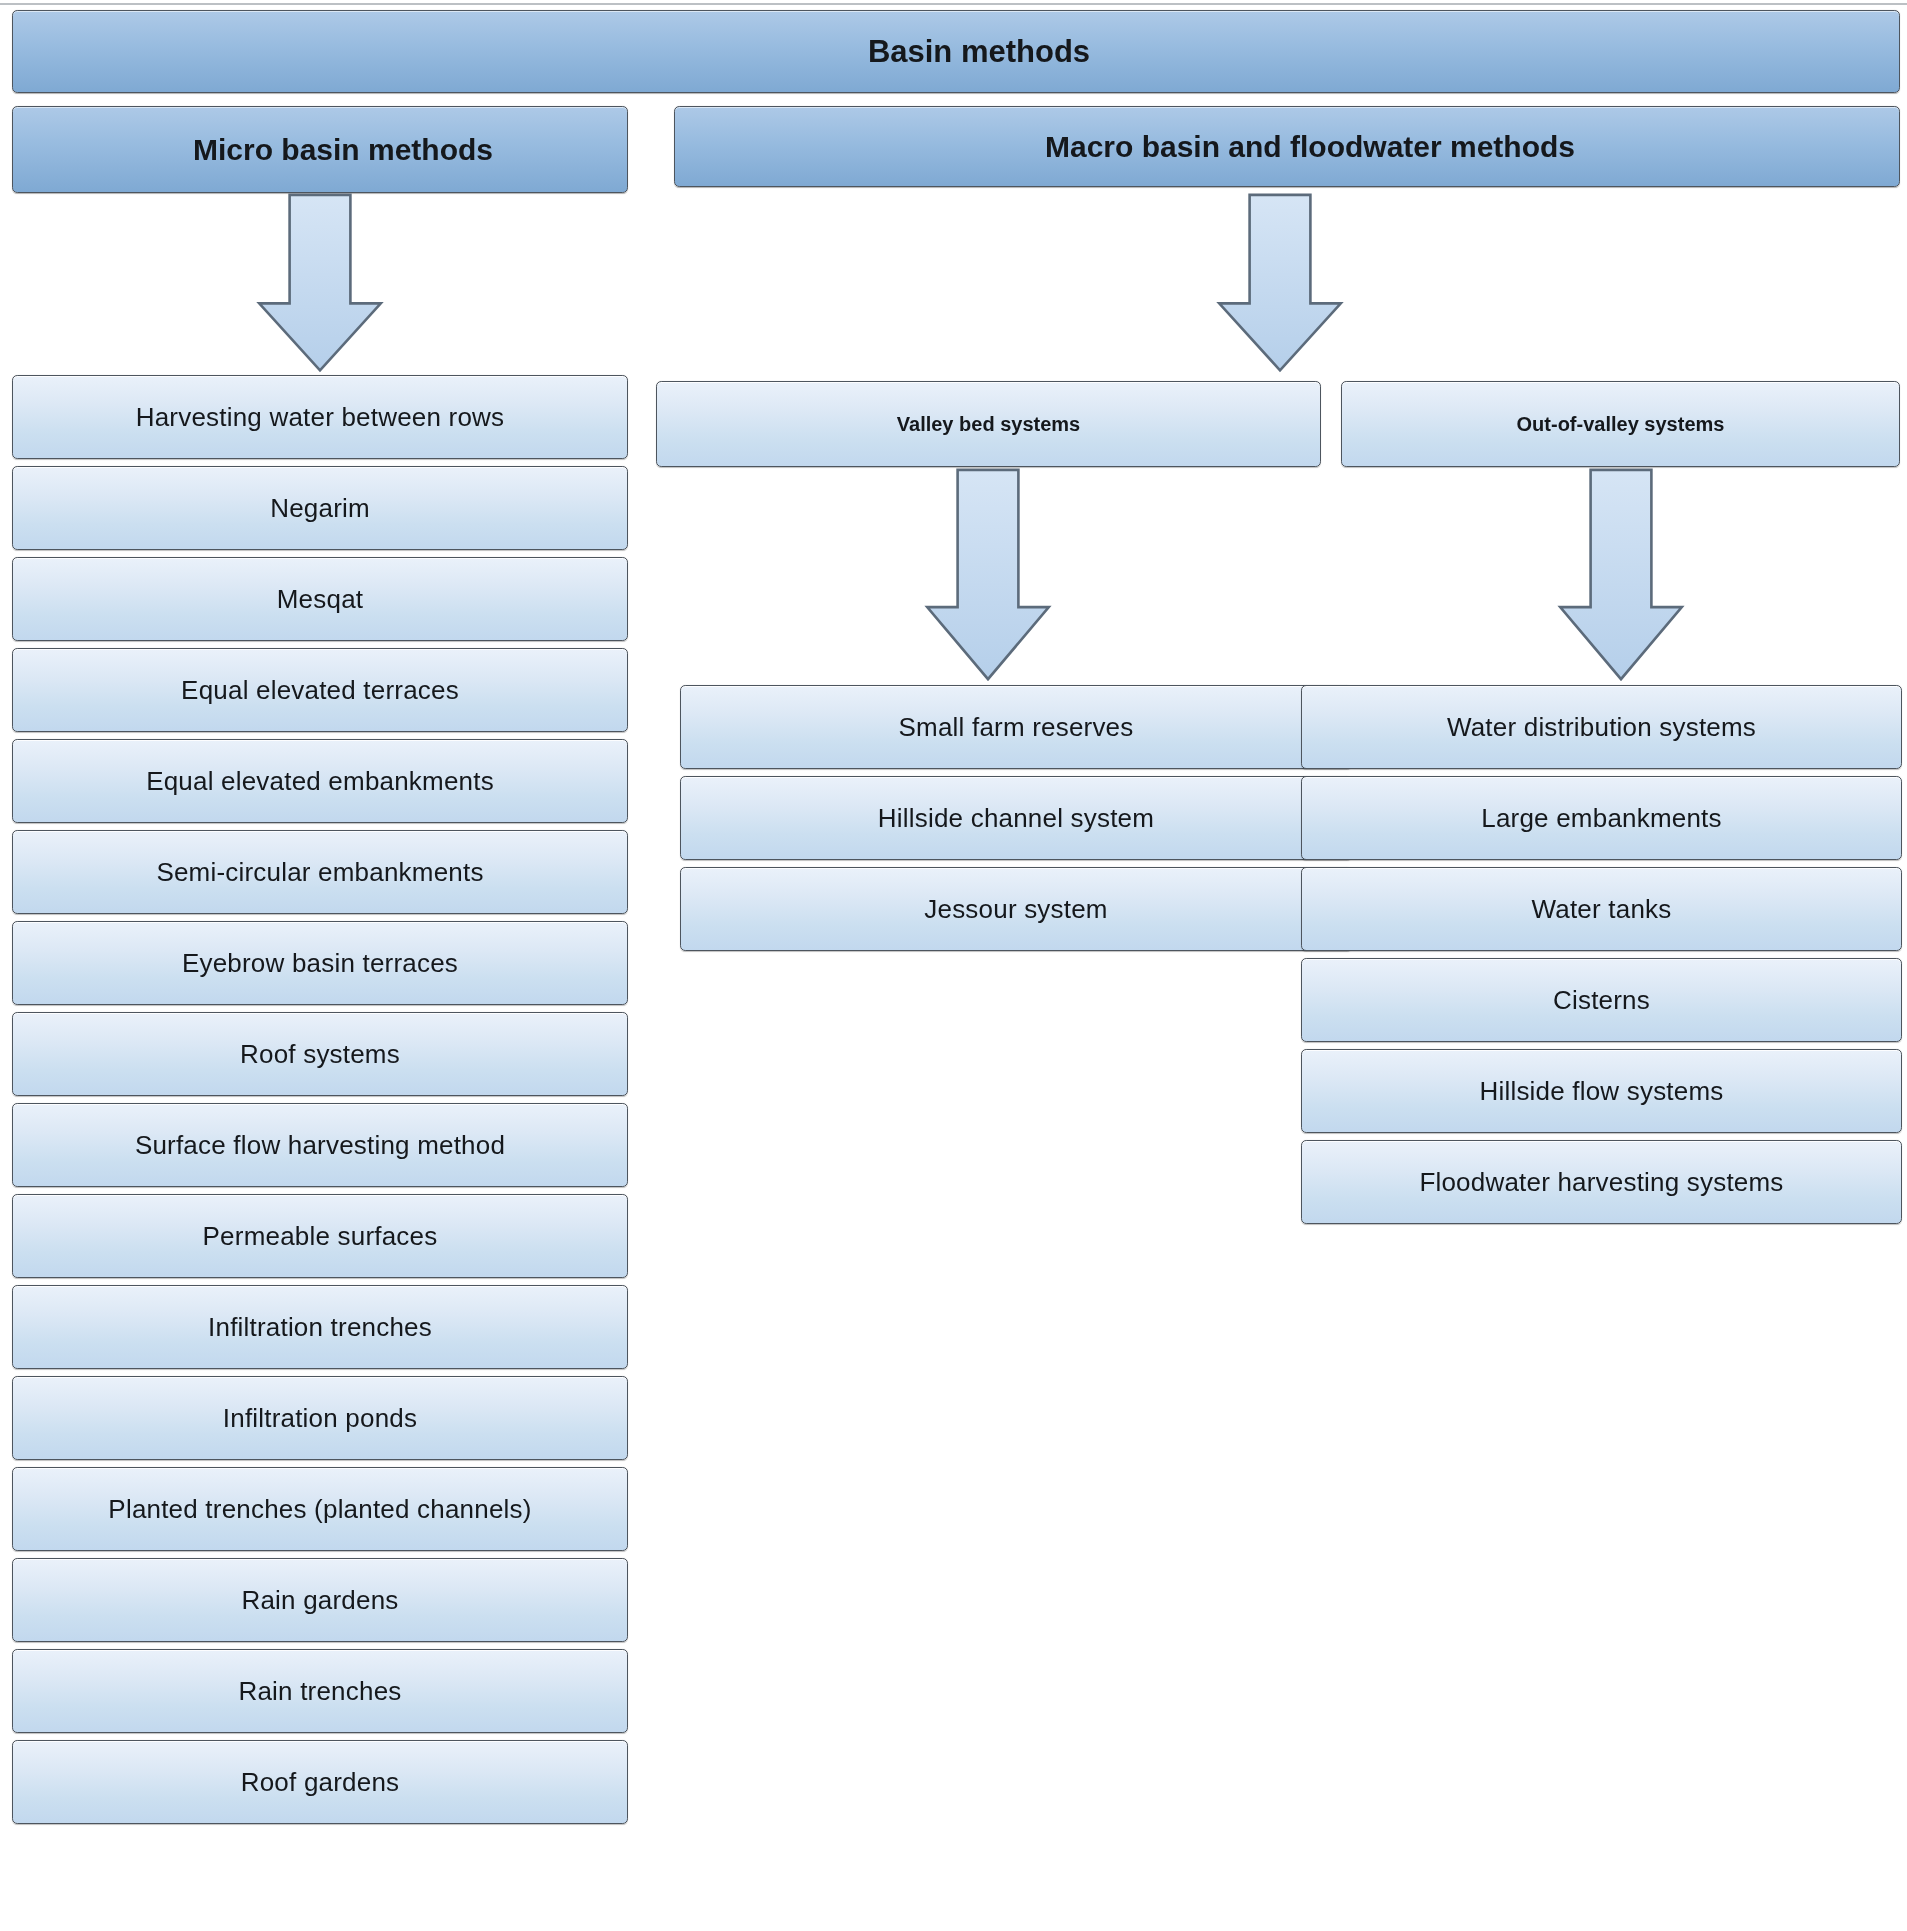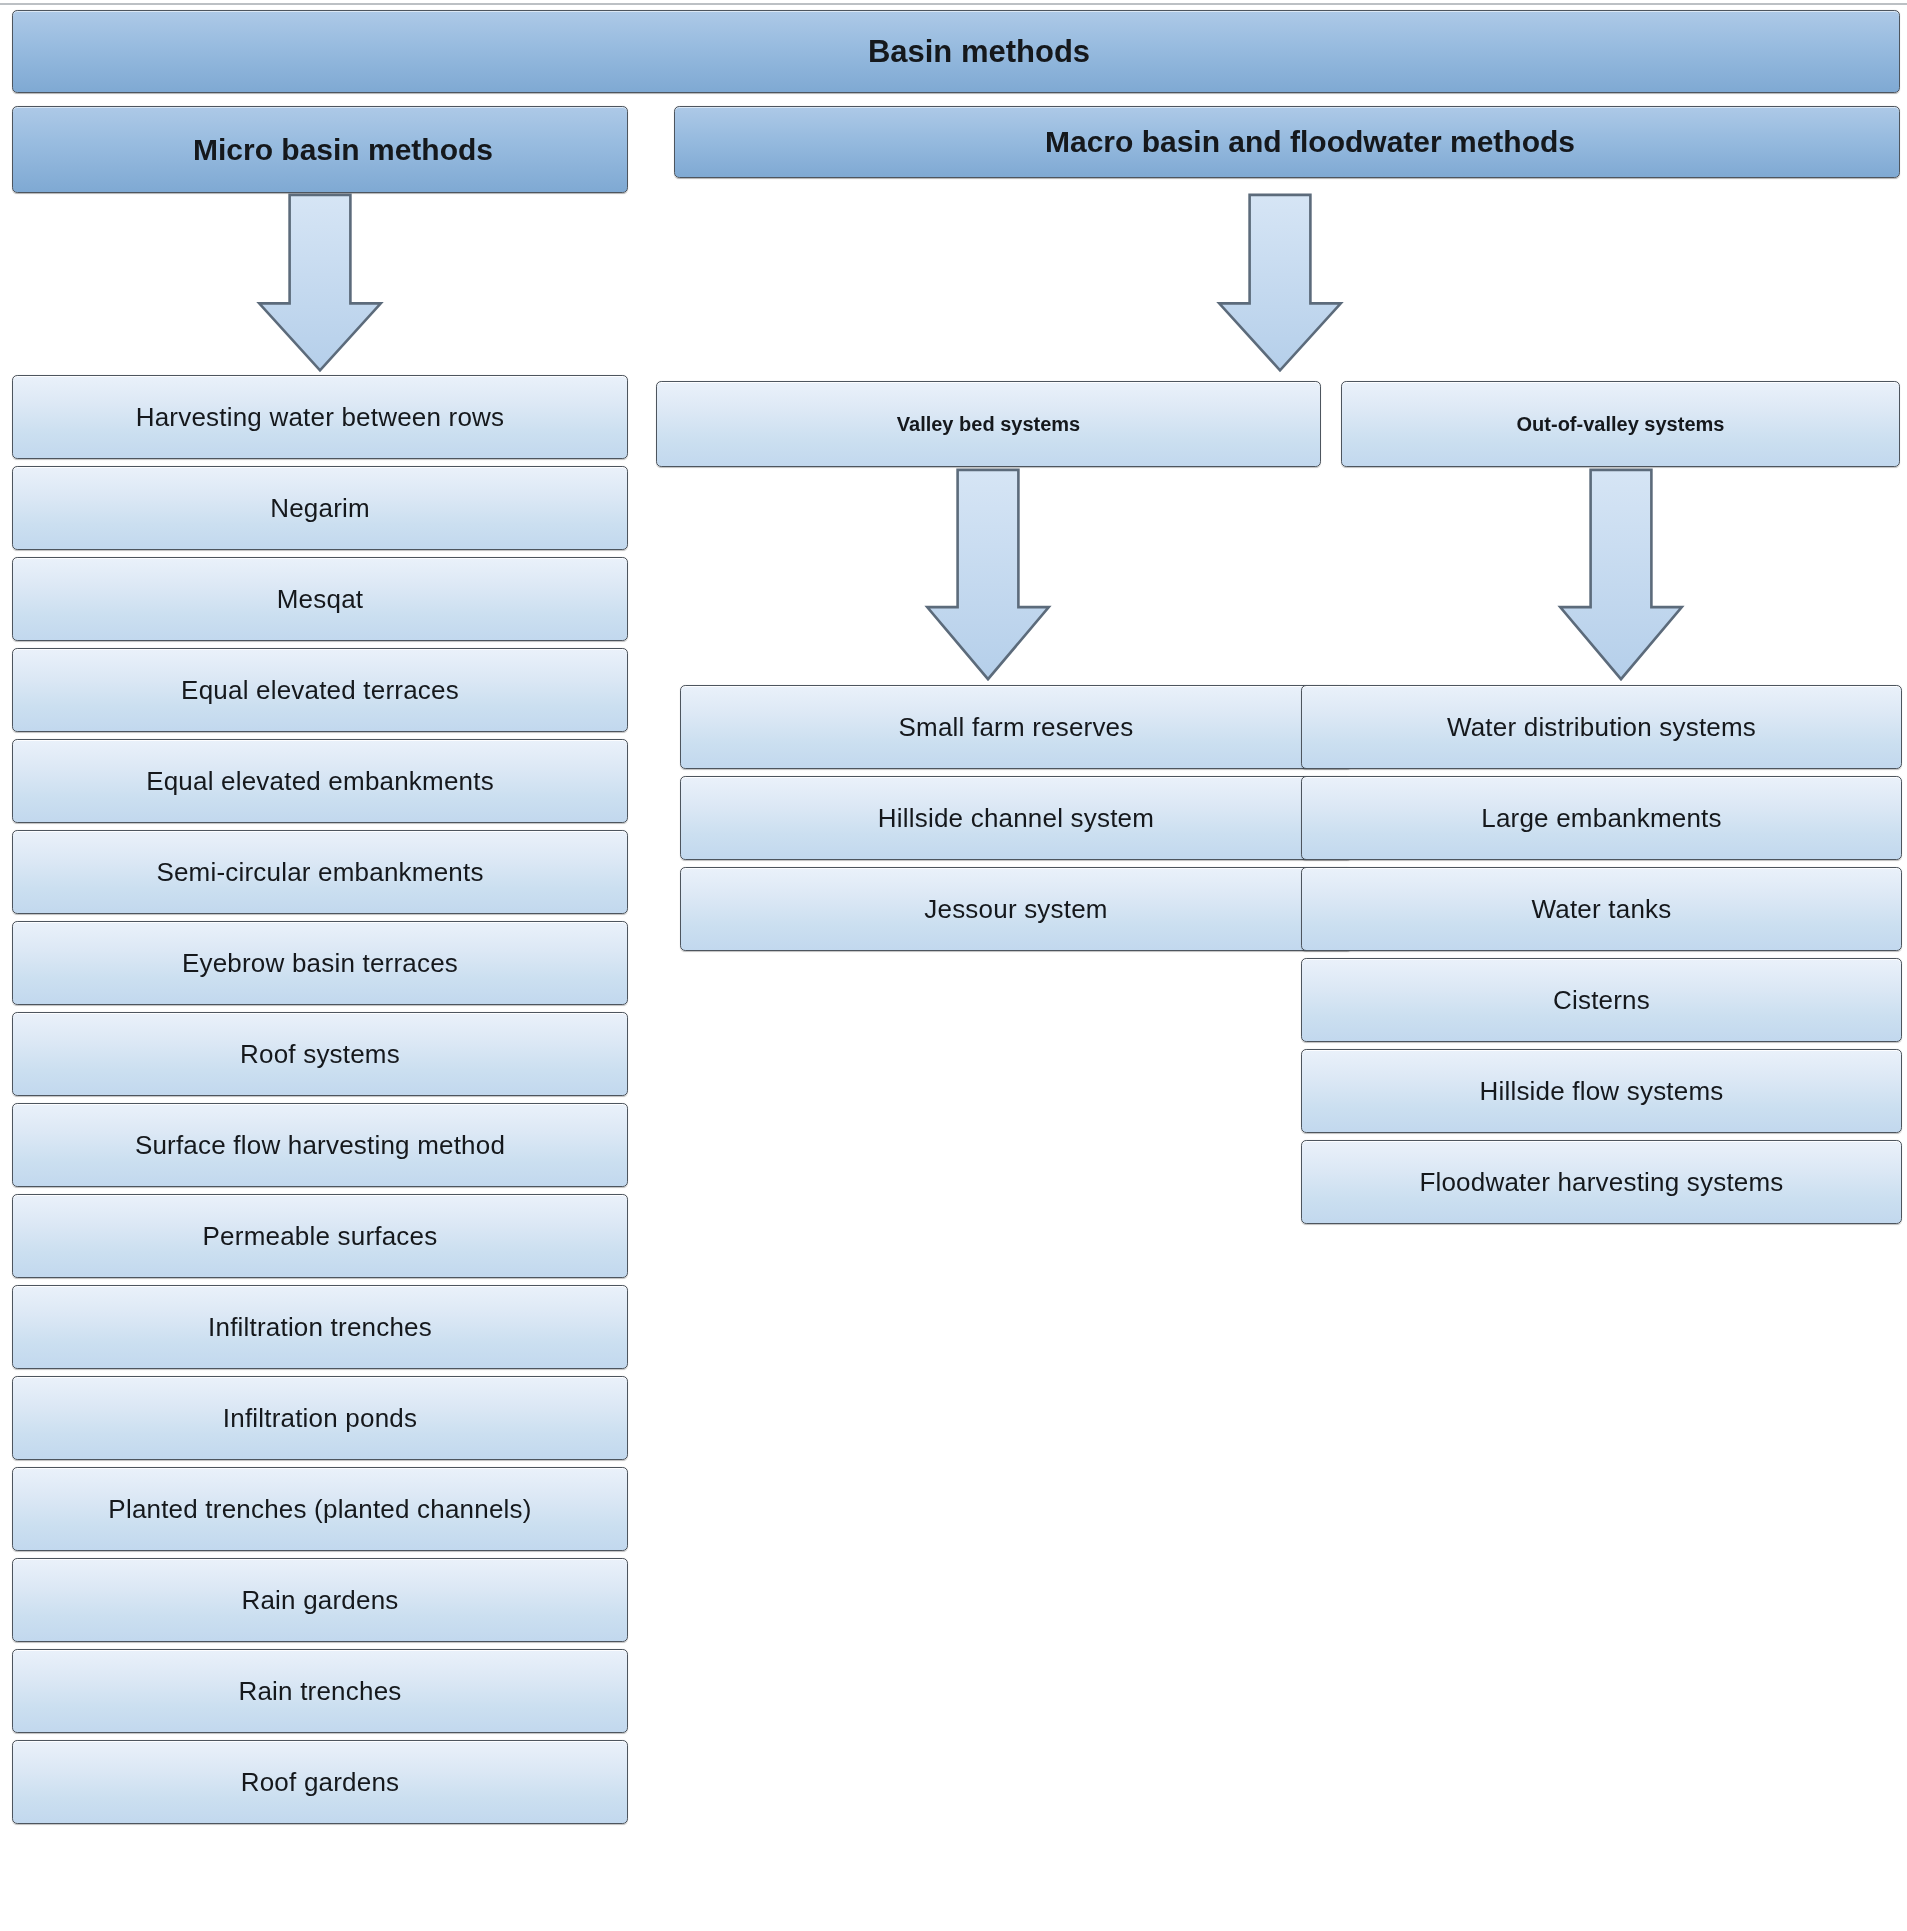--- a/index.html
+++ b/index.html
@@ -31,21 +31,21 @@
     padding-left:46px;
   }
   .banner-text{font-size:31px;font-weight:bold;}
   .branch-text{font-size:30px;font-weight:bold;}
   .sub-text{font-size:20px;font-weight:bold;}
   .item-text{font-size:26px;font-weight:normal;letter-spacing:0.2px;}
 
   
   .banner{left:12px;top:10.4px;width:1888px;height:83px;}
   .micro-hdr{left:12px;top:106px;width:616px;height:87px;}
-  .macro-hdr{left:674px;top:106px;width:1226px;height:72px;}
+  .macro-hdr{left:674px;top:106px;width:1226px;height:81px;}
   .valley-hdr{left:656px;top:381px;width:665px;height:86px;}
   .out-hdr{left:1341px;top:381px;width:559px;height:86px;}
 
   .col{position:absolute;display:flex;flex-direction:column;gap:7px;}
   .col .box{position:relative;width:100%;height:84px;flex:0 0 84px;}
   .col-micro{left:12px;top:375px;width:616px;}
   .col-valley{left:680px;top:685px;width:672px;}
   .col-out{left:1301px;top:685px;width:601px;}
 
   .arrow{position:absolute;}

